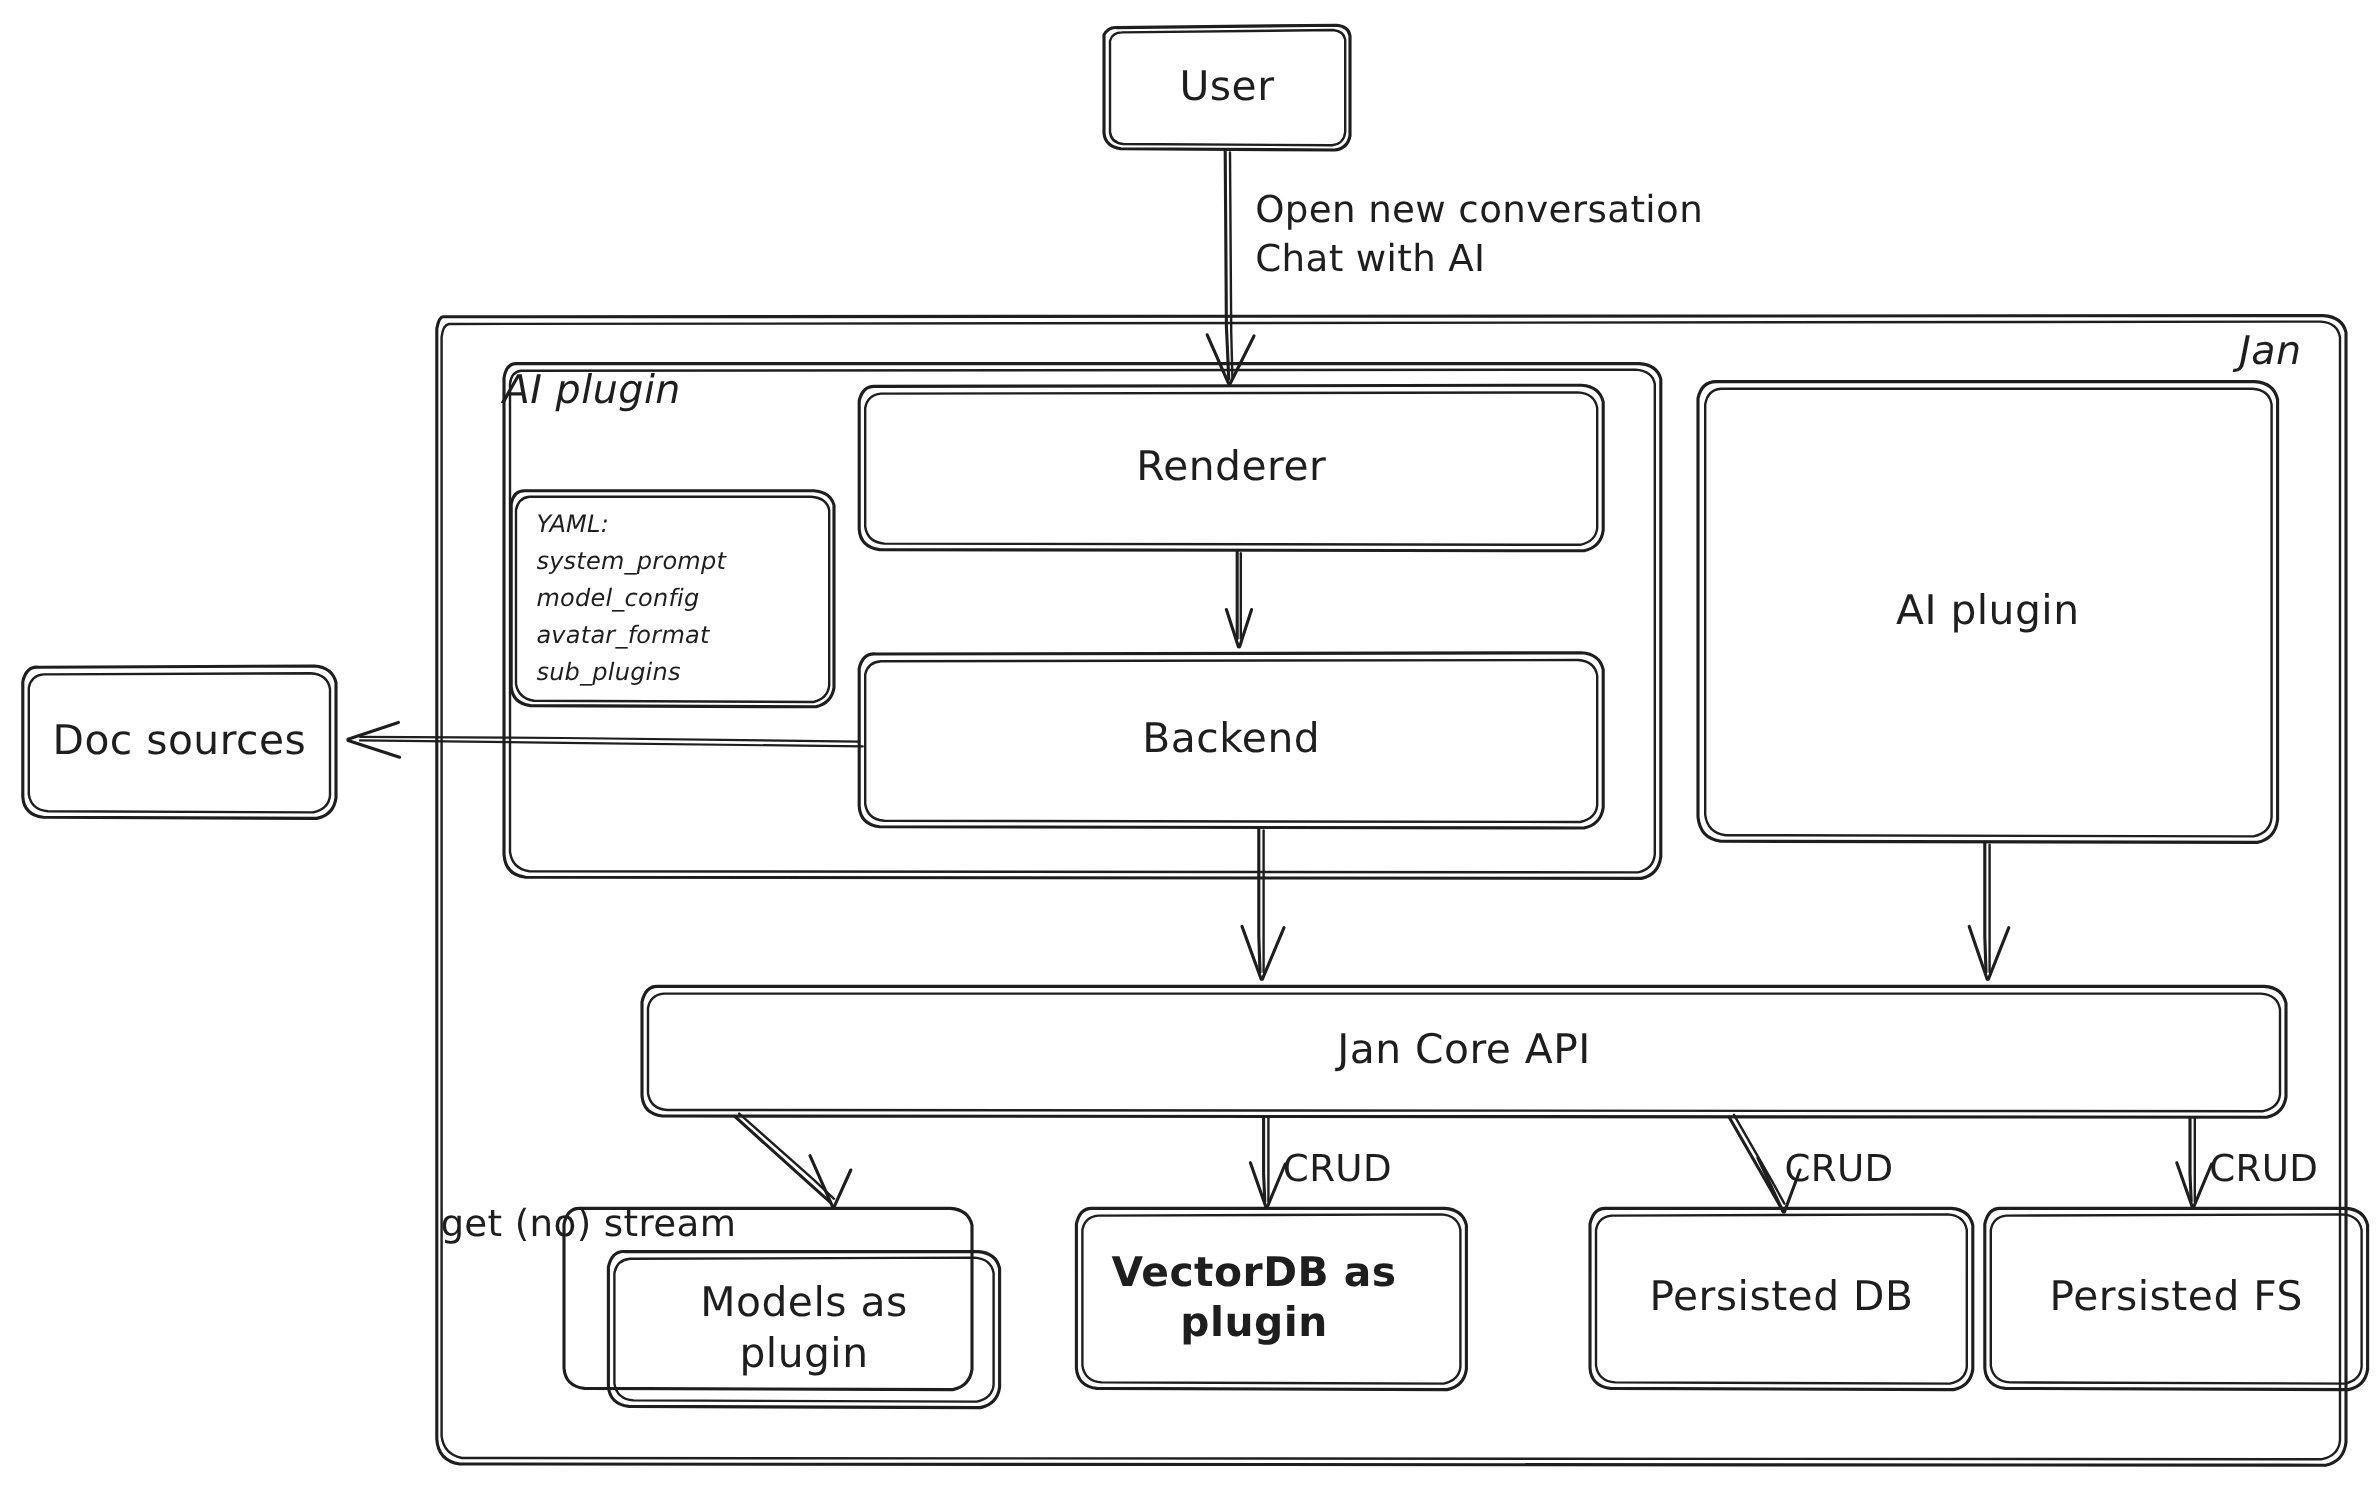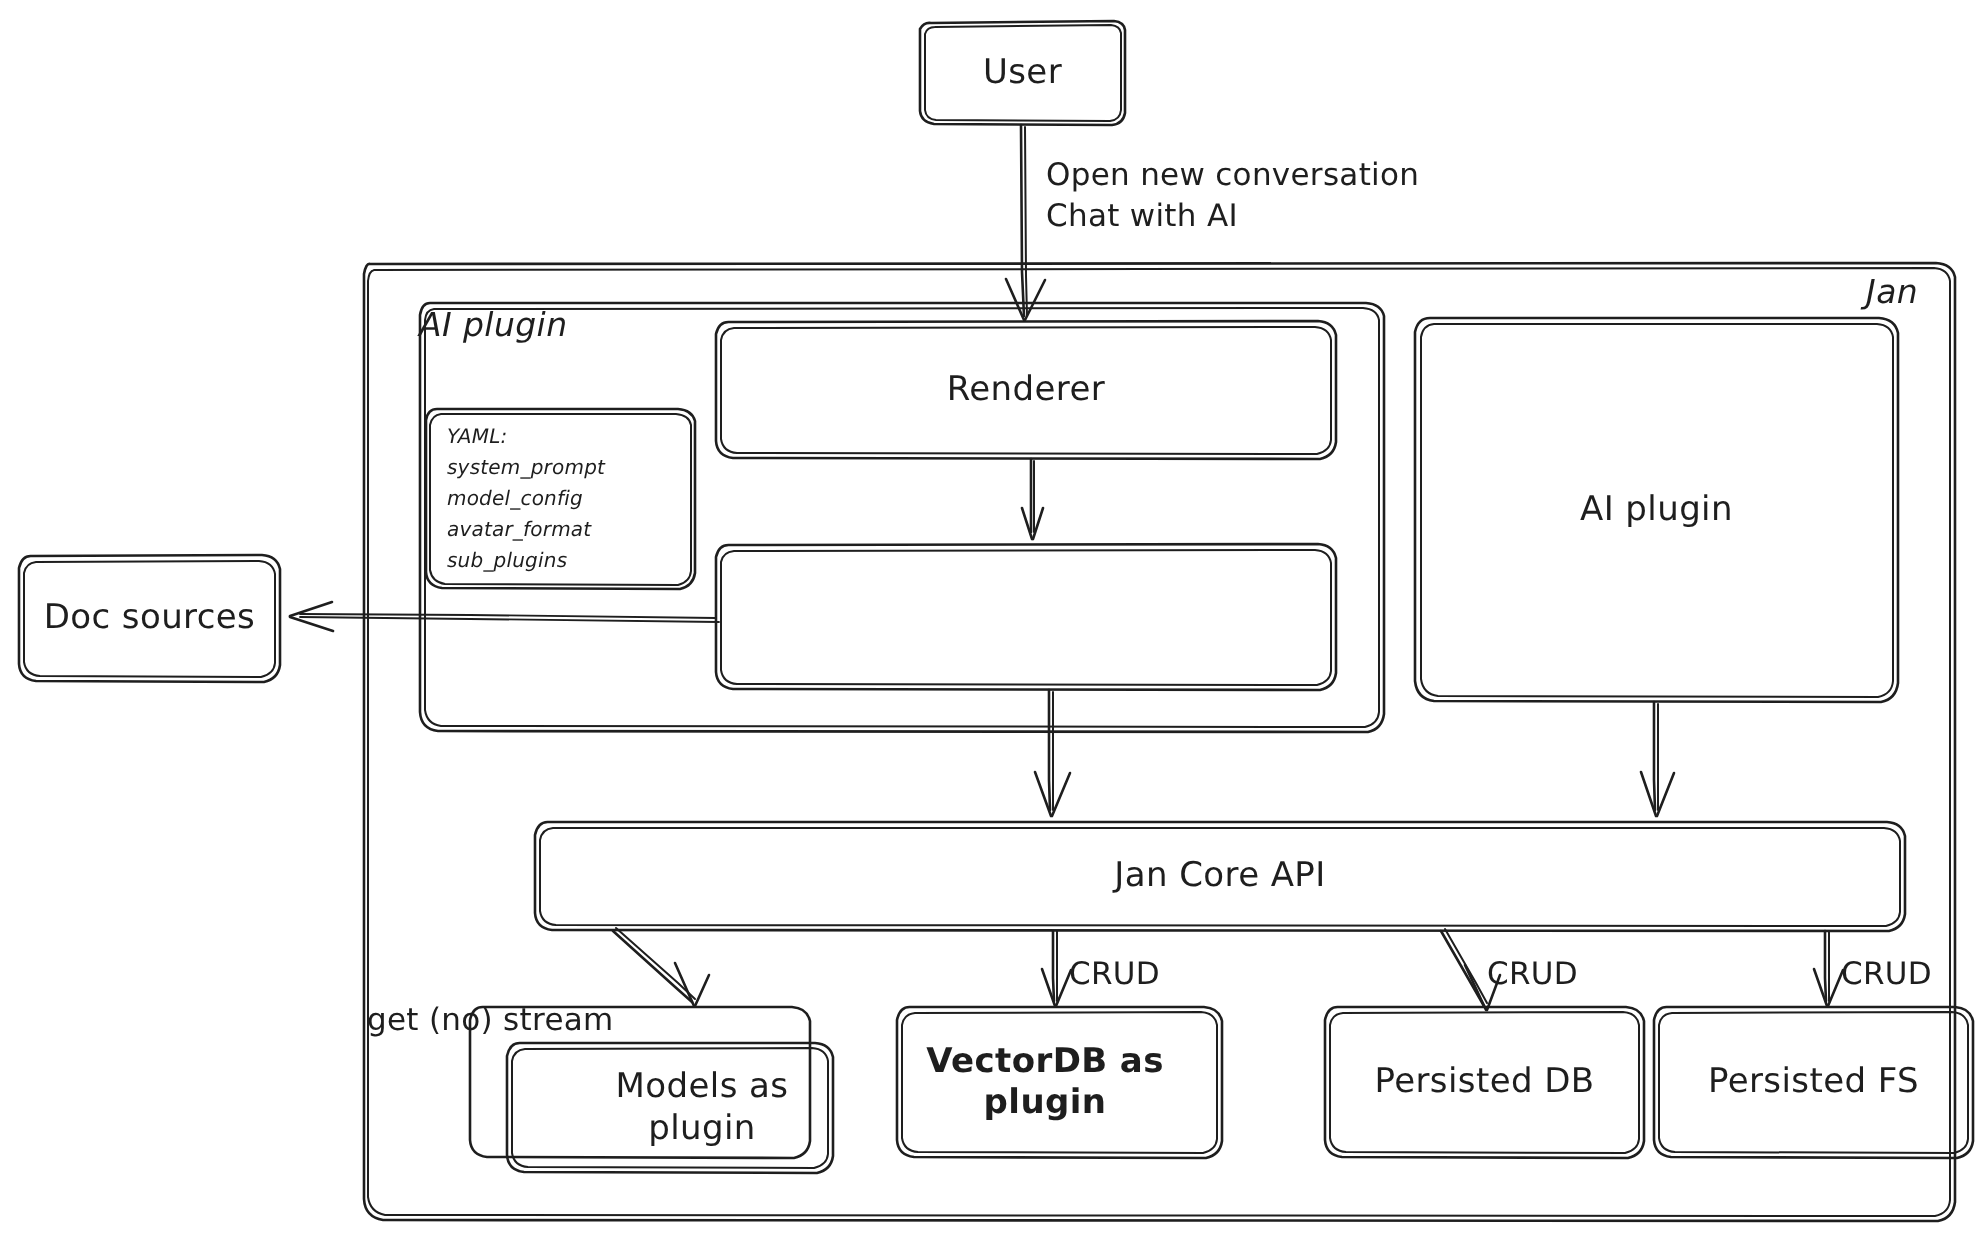--- a/index.html
+++ b/index.html
@@ -202,28 +202,29 @@
   </svg>
 
   <div class="node-label" style="left:920px; top:21px; width:205px; height:104px;">User</div>
 
   <div class="group-label" style="left:1866px; top:272px;">Jan</div>
 
   <div class="group-label" style="left:419px; top:305px;">AI plugin</div>
 
   <div class="node-label" style="left:716px; top:321px; width:620px; height:137px;">Renderer</div>
 
+  <div class="node-label" style="left:716px; top:544px; width:620px; height:145px;">Backend</div>
 
   <div class="node-label" style="left:1415px; top:318px; width:483px; height:384px;">AI plugin</div>
 
   <div class="node-label" style="left:535px; top:822px; width:1370px; height:108px;">Jan Core API</div>
 
   <div class="node-label" style="left:19px; top:555px; width:261px; height:126px;border-radius:14px;">Doc sources</div>
 
-  <div class="node-label" style="left:507px; top:1043px; width:390px; height:129px;">Models as
+  <div class="node-label" style="left:507px; top:1043px; width:326px; height:129px;">Models as
 plugin</div>
 
   <div class="node-label" style="left:897px; top:1007px; width:296px; height:150px;font-weight:bold;">VectorDB as
 plugin</div>
 
   <div class="node-label" style="left:1654px; top:1007px; width:319px; height:150px;">Persisted FS</div>
 
   <div class="node-label" style="left:1325px; top:1007px; width:319px; height:150px;">Persisted DB</div>
 
   <div class="yaml-text" style="left:447px; top:423px;">YAML:</div>

